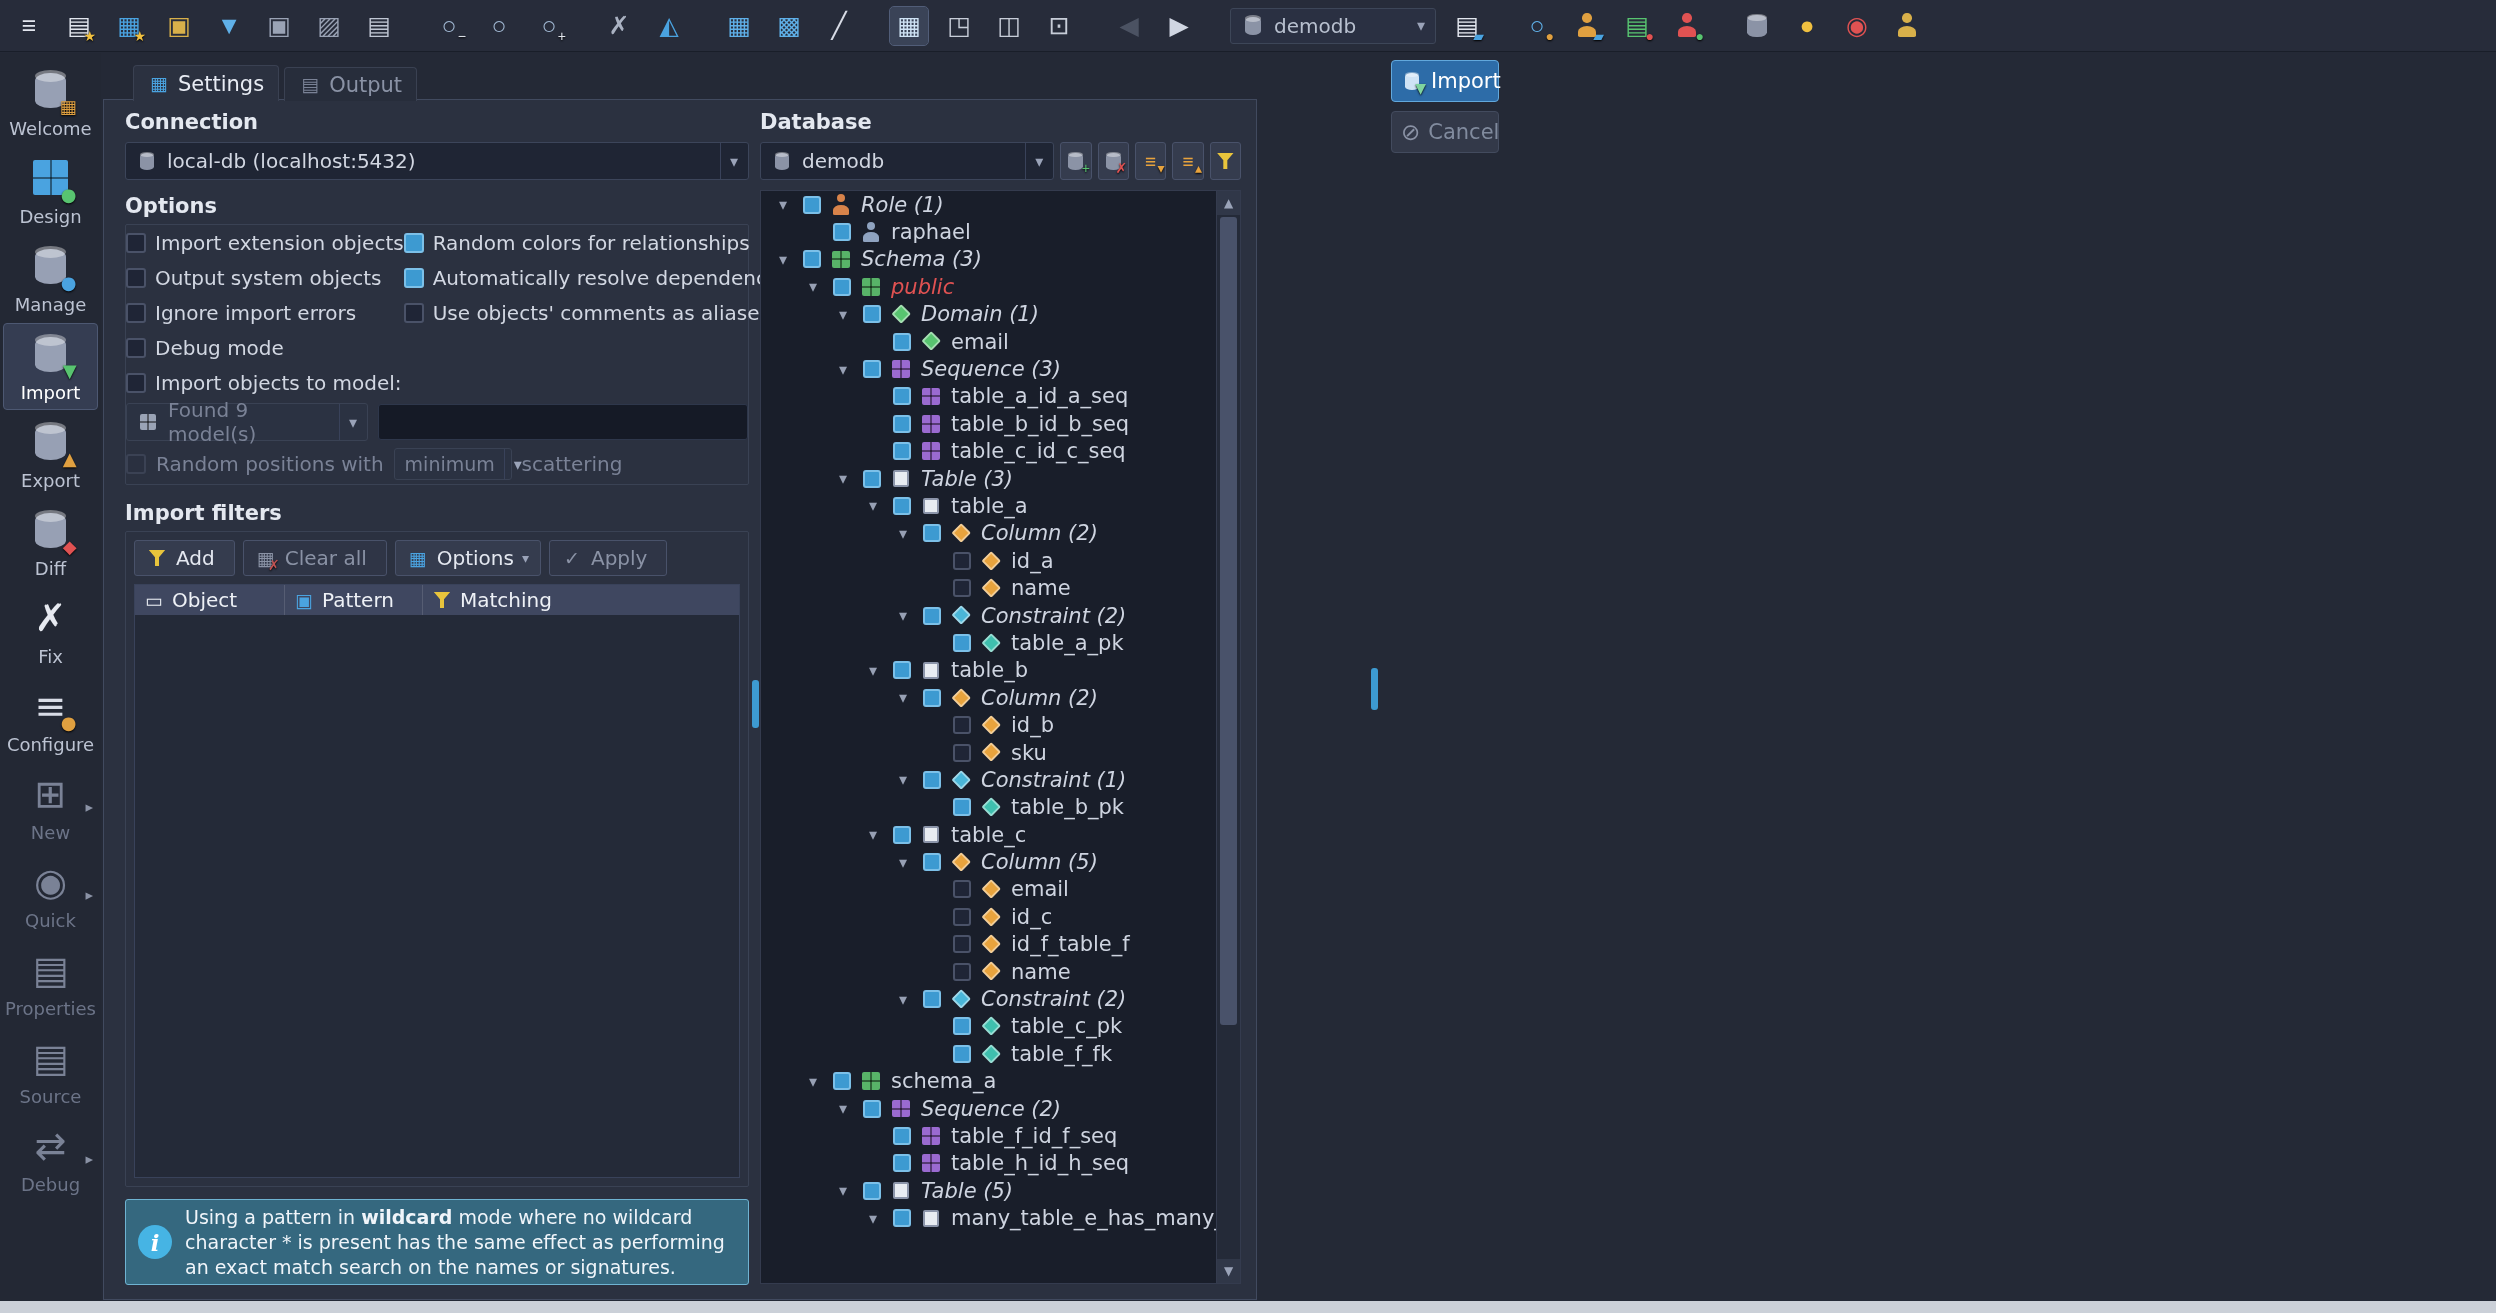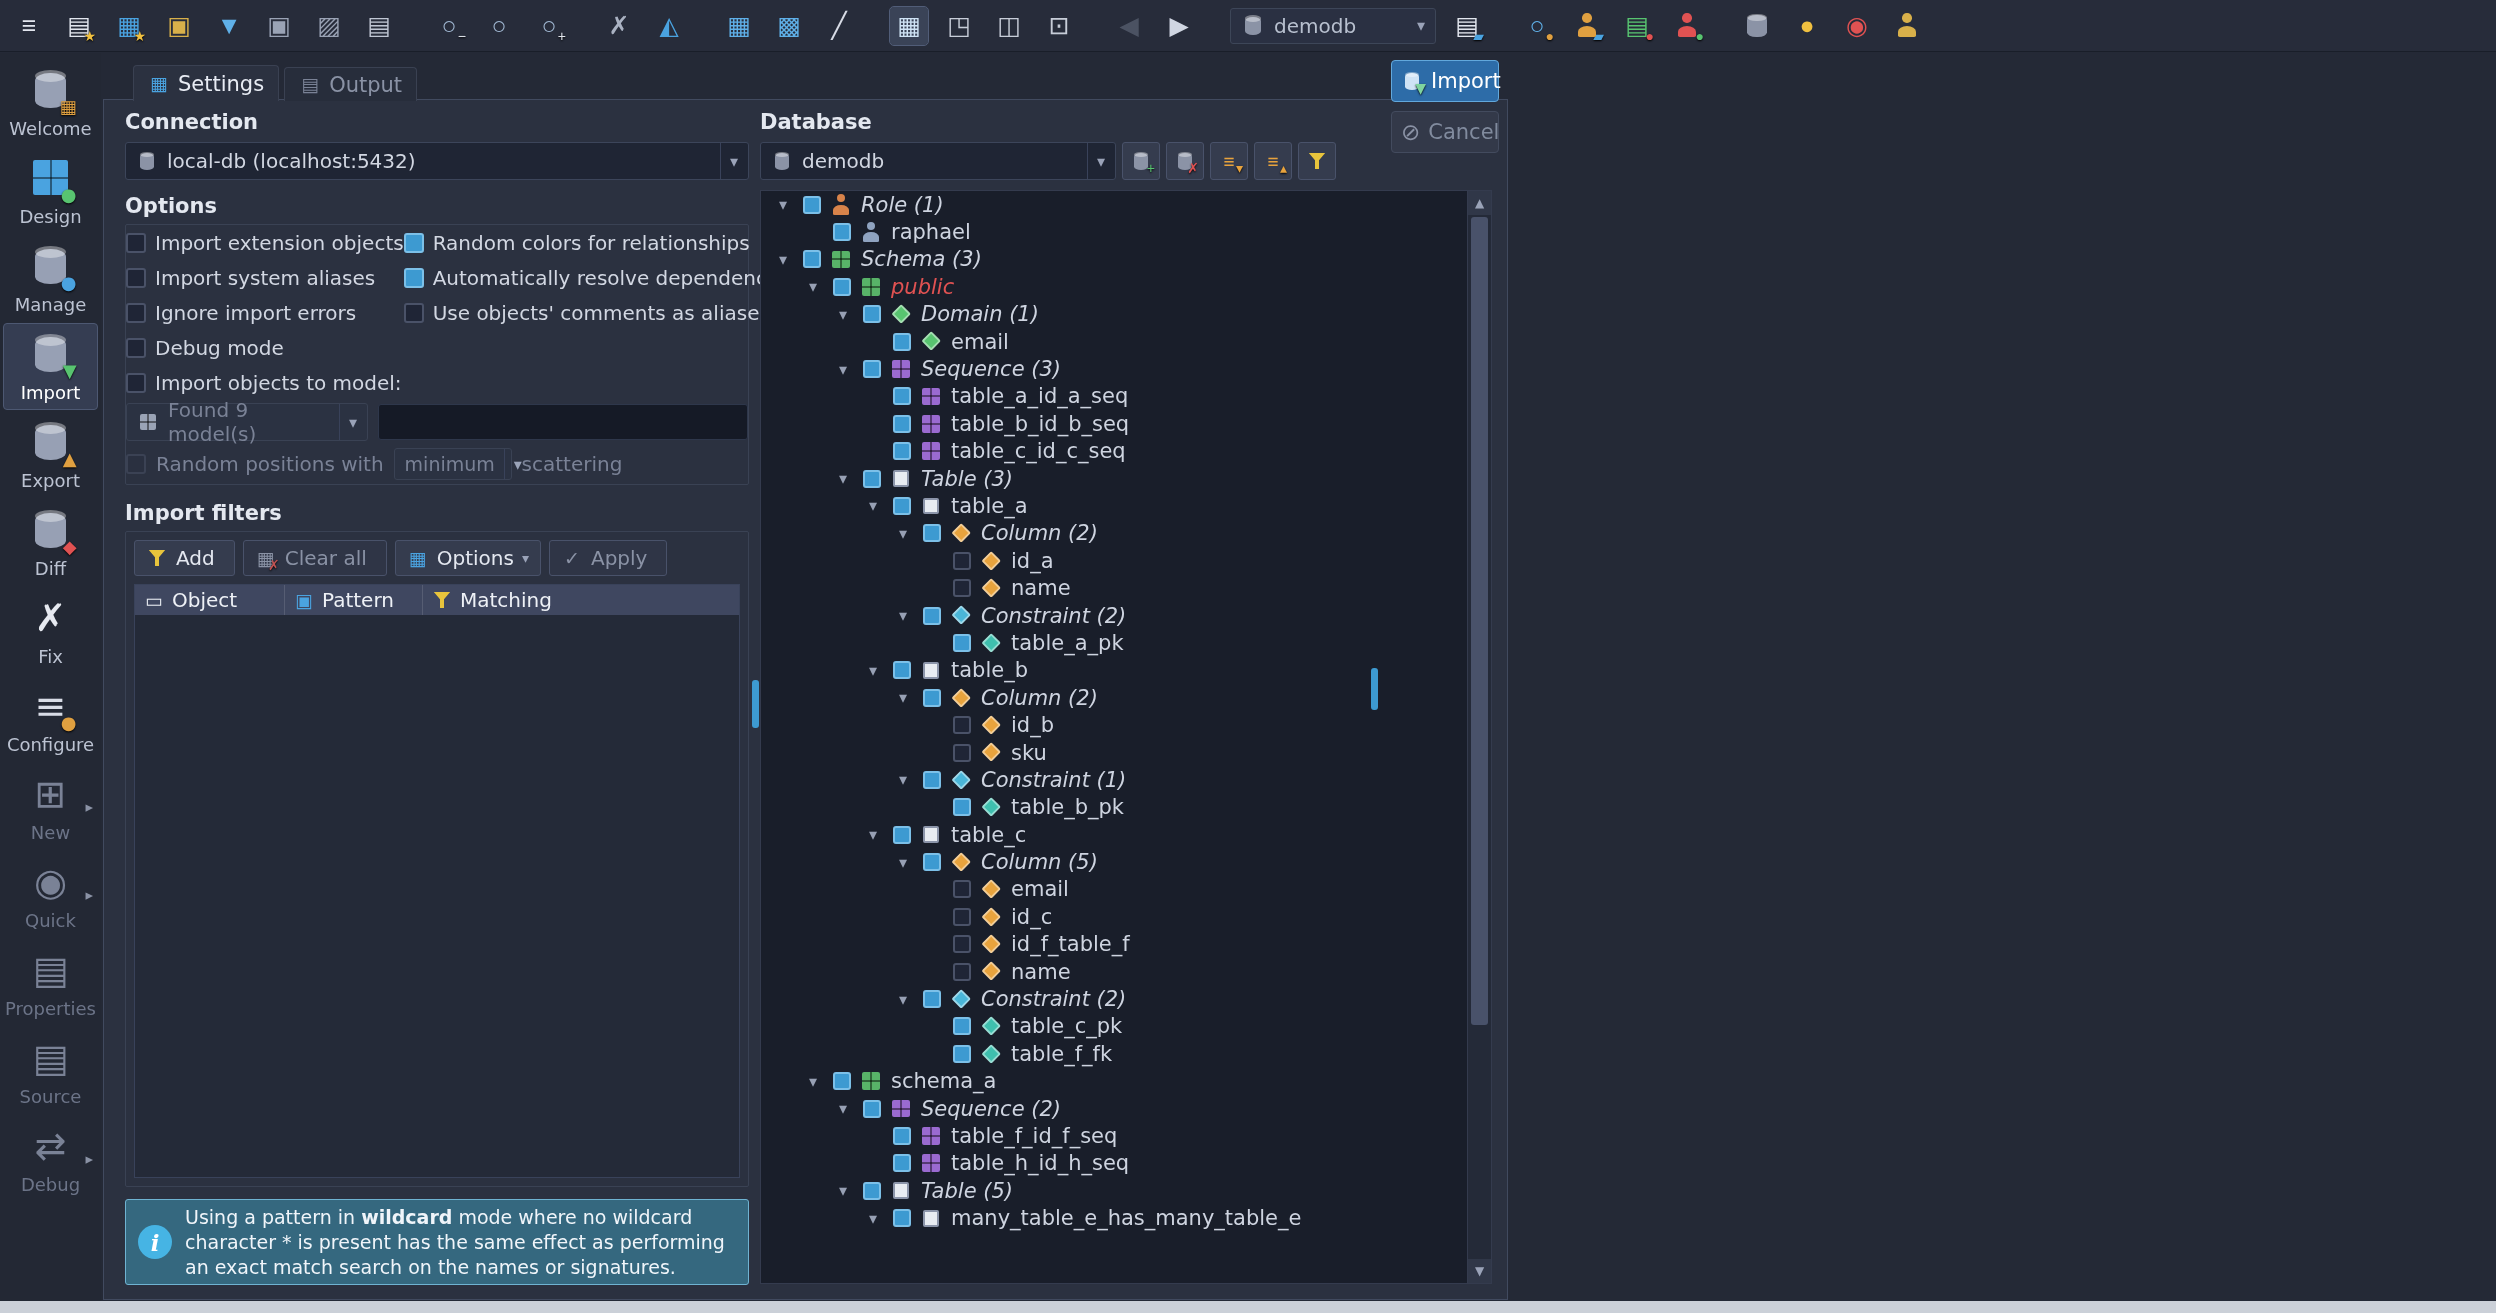--- a/index.html
+++ b/index.html
@@ -44,21 +44,21 @@
 
 
 .sidebar{position:absolute;left:0;top:53px;width:101px;bottom:12px;background:#232834;display:flex;flex-direction:column;padding:6px 3px 0 3px;gap:1px}
 .side-item{position:relative;height:87px;display:flex;flex-direction:column;align-items:center;justify-content:center;gap:5px;background:none;border:1px solid transparent;border-radius:4px;color:#bcc3d2;font-size:18px;font-family:inherit;cursor:pointer}
 .side-item.active{background:#353d52;border-color:#4d5872;color:#fff}
 .side-item.disabled{color:#6c7488}
 .side-item .chev{position:absolute;right:4px;top:50%;transform:translateY(-50%);color:#8a92a5;font-size:15px}
 .side-item .badge{font-size:18px}
 
 
-.dialog{position:absolute;left:103px;top:99px;width:1405px;height:1201px;background:#2b3140;border:1px solid #414a5f}
+.dialog{position:absolute;left:103px;top:99px;width:1154px;height:1201px;background:#2b3140;border:1px solid #414a5f}
 .tabs{position:absolute;left:133px;top:65px;display:flex;gap:5px;z-index:3;align-items:flex-end}
 .tab{height:34px;display:flex;align-items:center;gap:8px;padding:0 14px;font-size:21px;background:#272d3b;color:#8a92a5;border:1px solid #3a4152;border-bottom:none;border-radius:4px 4px 0 0;font-family:inherit;cursor:pointer}
 .tab.active{background:#2b3140;color:#e8ecf4;height:36px;position:relative;z-index:4}
 
 .group-label{font-size:21px;font-weight:bold;color:#e4e8f0}
 .frame{border:1px solid #3a4254;border-radius:2px}
 
 .left-col{position:absolute;left:21px;top:10px;width:624px;bottom:14px;display:flex;flex-direction:column}
 .right-col{position:absolute;left:656px;top:10px;right:15px;bottom:15px;display:flex;flex-direction:column}
 
@@ -458,21 +458,21 @@
       <div class="group-label">Options</div>
       <div class="frame opt-frame">
         <div class="opt-grid">
           <div class="opt-col l">
             <label class="cbrow">
                 <span class="cb cb-off"></span>
                 <span class="cblbl">Import extension objects</span>
               </label>
               <label class="cbrow">
                 <span class="cb cb-off"></span>
-                <span class="cblbl">Import system aliases</span>
+                <span class="cblbl">Output system objects</span>
               </label>
               <label class="cbrow">
                 <span class="cb cb-off"></span>
                 <span class="cblbl">Ignore import errors</span>
               </label>
               <label class="cbrow">
                 <span class="cb cb-off"></span>
                 <span class="cblbl">Debug mode</span>
               </label>
               <label class="cbrow">

